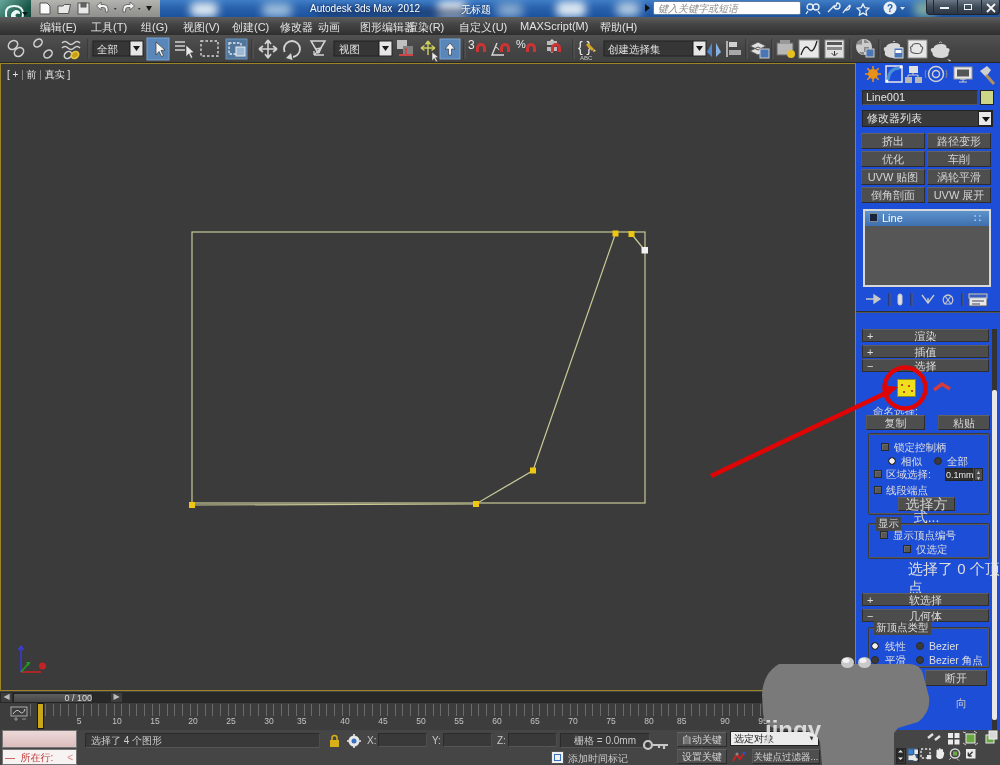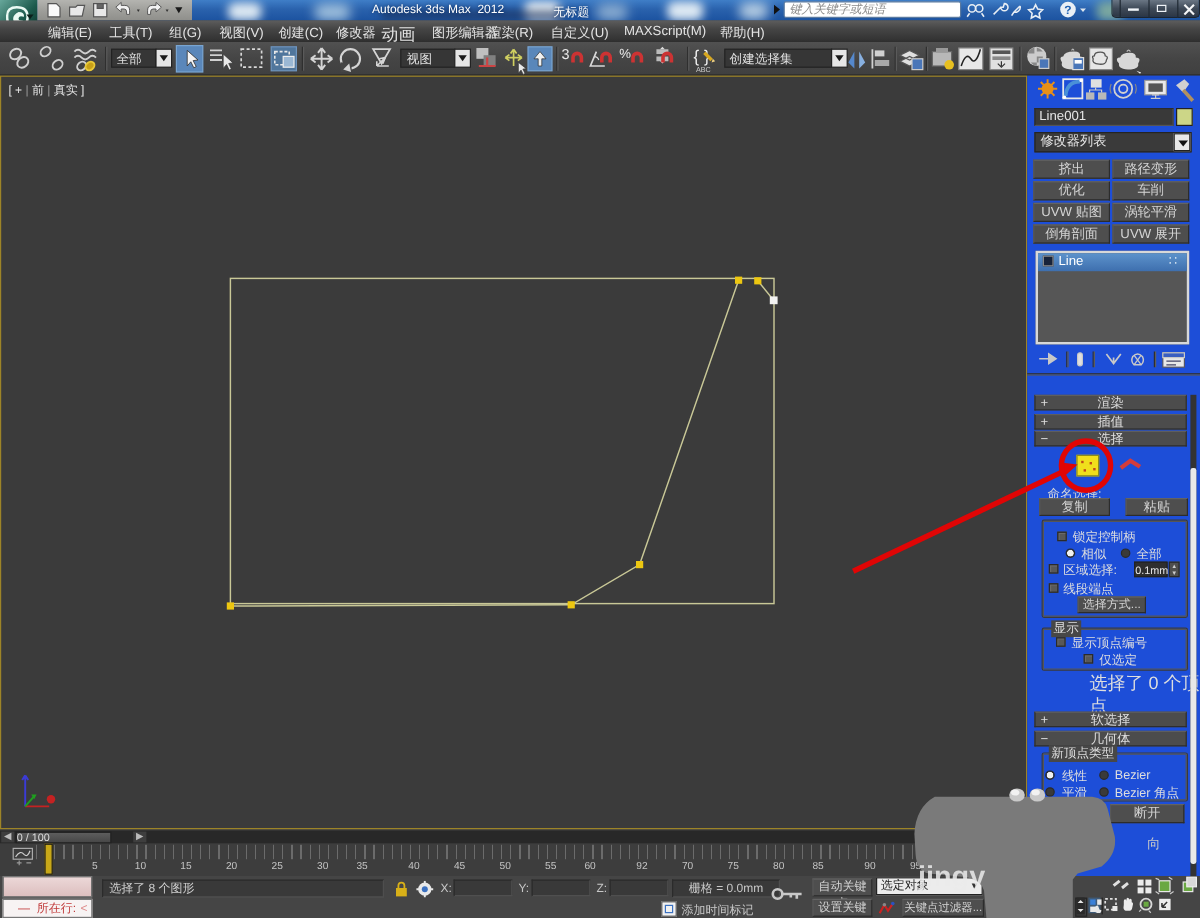--- a/index.html
+++ b/index.html
@@ -77,21 +77,21 @@
   <div class="ab" style="left:22px;top:12px;width:0;height:0;border-top:4px solid #0b1f1a;border-left:3.5px solid transparent;border-right:3.5px solid transparent"></div>
 </div>
 
 <div class="ab" id="menubar" style="left:0;top:17px;width:1000px;height:18px;background:linear-gradient(#5d5d5d,#454545 40%,#353535 85%,#2e2e2e)">
   <div class="ab" style="left:40px;top:3px;color:#e4e4e4;font-size:11px">编辑(E)</div>
   <div class="ab" style="left:91px;top:3px;color:#e4e4e4;font-size:11px">工具(T)</div>
   <div class="ab" style="left:141px;top:3px;color:#e4e4e4;font-size:11px">组(G)</div>
   <div class="ab" style="left:183px;top:3px;color:#e4e4e4;font-size:11px">视图(V)</div>
   <div class="ab" style="left:232px;top:3px;color:#e4e4e4;font-size:11px">创建(C)</div>
   <div class="ab" style="left:280px;top:3px;color:#e4e4e4;font-size:11px">修改器</div>
-  <div class="ab" style="left:318px;top:3px;color:#e4e4e4;font-size:14px">动画</div>
+  <div class="ab" style="left:318px;top:3px;color:#e4e4e4;font-size:11px">动画</div>
   <div class="ab" style="left:360px;top:3px;color:#e4e4e4;font-size:11px">图形编辑器</div>
   <div class="ab" style="left:407px;top:3px;color:#e4e4e4;font-size:11px">渲染(R)</div>
   <div class="ab" style="left:459px;top:3px;color:#e4e4e4;font-size:11px">自定义(U)</div>
   <div class="ab" style="left:520px;top:3px;color:#e4e4e4;font-size:11px">MAXScript(M)</div>
   <div class="ab" style="left:600px;top:3px;color:#e4e4e4;font-size:11px">帮助(H)</div>
 </div>
 
 <div class="ab" id="toolbar" style="left:0;top:35px;width:1000px;height:28px;background:linear-gradient(#515151,#454545 50%,#404040);border-bottom:1px solid #262626">
   <svg class="ab" style="left:0;top:0" width="1000" height="28" viewBox="0 0 1000 28">
 
@@ -349,21 +349,21 @@
   <div class="rad on ab" style="left:32px;top:394px"></div>
   <div class="ab" style="left:45px;top:392px;font-size:10.5px">相似</div>
   <div class="rad ab" style="left:78px;top:394px"></div>
   <div class="ab" style="left:91px;top:392px;font-size:10.5px">全部</div>
   <div class="cb ab" style="left:18px;top:407px"></div>
   <div class="ab" style="left:30px;top:405px;font-size:10.5px">区域选择:</div>
   <div class="ab" style="left:89px;top:405px;width:28px;height:13px;background:#2e2e2e;border:1px solid #222;color:#e8e8e8;font-size:9px;line-height:12px;text-align:center">0.1mm</div>
   <div class="ab" style="left:118px;top:405px;width:9px;height:13px;background:#4e4e4e;border:1px solid #2a2a2a;color:#ccc;font-size:5px;line-height:6px;text-align:center">▲<br>▼</div>
   <div class="cb ab" style="left:18px;top:423px"></div>
   <div class="ab" style="left:30px;top:421px;font-size:10.5px">线段端点</div>
-  <div class="btn ab" style="left:42px;top:434px;width:57px;height:14px;font-size:10px;line-height:13px">选择方式...</div>
+  <div class="btn ab" style="left:42px;top:434px;width:57px;height:14px;font-size:14px;line-height:13px">选择方式...</div>
   <div class="gbox ab" style="left:12px;top:460px;width:122px;height:36px"></div>
   <div class="ab" style="left:20px;top:454px;font-size:10.5px;background:#474747;padding:0 2px">显示</div>
   <div class="cb ab" style="left:24px;top:468px"></div>
   <div class="ab" style="left:37px;top:466px;font-size:10.5px">显示顶点编号</div>
   <div class="cb ab" style="left:47px;top:482px"></div>
   <div class="ab" style="left:60px;top:480px;font-size:10.5px">仅选定</div>
   <div class="ab" style="left:52px;top:497px;font-size:15px">选择了 0 个顶点</div>
 
   <div class="roll ab" style="left:6px;top:530px;width:127px;height:13px;line-height:12px"><span class="ab" style="left:4px">+</span>软选择</div>
   <div class="roll ab" style="left:6px;top:546px;width:127px;height:13px;line-height:12px"><span class="ab" style="left:4px">−</span>几何体</div>
@@ -379,61 +379,61 @@
   <div class="ab" style="left:73px;top:591px;font-size:10.5px">Bezier 角点</div>
   <div class="btn ab" style="left:69px;top:607px;width:62px;height:16px">断开</div>
   <div class="ab" style="left:100px;top:633px;font-size:11px;color:#c8c8c8">向</div>
 
   <div class="ab" style="left:136px;top:266px;width:5px;height:436px;background:#333"></div>
   <div class="ab" style="left:136px;top:327px;width:5px;height:330px;background:#e8e8e8;border-radius:2px"></div>
 </div>
 
 <div class="ab" id="timeslider" style="left:0;top:692px;width:856px;height:11px;background:#282828">
   <div class="ab" style="left:1px;top:1px;width:11px;height:9px;background:#3e3e3e;color:#bbb;font-size:8px;line-height:8px;text-align:center">◀</div>
-  <div class="ab" style="left:13px;top:0.5px;width:80px;height:10px;background:linear-gradient(#5e5e5e,#474747);border:1px solid #222;color:#ddd;font-size:9px;line-height:9px;text-align:left">0 / 100</div>
+  <div class="ab" style="left:13px;top:0.5px;width:80px;height:10px;background:linear-gradient(#5e5e5e,#474747);border:1px solid #222;color:#ddd;font-size:9px;line-height:9px;text-align:right">0 / 100</div>
   <div class="ab" style="left:111px;top:1px;width:11px;height:9px;background:#3e3e3e;color:#bbb;font-size:8px;line-height:8px;text-align:center">▶</div>
 </div>
 
 <div class="ab" id="trackbar" style="left:0;top:703px;width:856px;height:27px;background:#3d3d3d">
   <div class="ab" id="ticks" style="left:30px;top:1px;width:824px;height:12px;background:repeating-linear-gradient(90deg,#6b6b6b 0 1px,transparent 1px 7.6px)"></div>
   <div class="ab" id="nums" style="left:0;top:13px;width:856px;height:13px;color:#c4c4c4;font-size:8.5px">
       <span style="position:absolute;left:31px;width:20px;text-align:center;top:0">0</span>
       <span style="position:absolute;left:69px;width:20px;text-align:center;top:0">5</span>
       <span style="position:absolute;left:107px;width:20px;text-align:center;top:0">10</span>
       <span style="position:absolute;left:145px;width:20px;text-align:center;top:0">15</span>
       <span style="position:absolute;left:183px;width:20px;text-align:center;top:0">20</span>
       <span style="position:absolute;left:221px;width:20px;text-align:center;top:0">25</span>
       <span style="position:absolute;left:259px;width:20px;text-align:center;top:0">30</span>
       <span style="position:absolute;left:297px;width:20px;text-align:left;top:0">35</span>
       <span style="position:absolute;left:335px;width:20px;text-align:center;top:0">40</span>
       <span style="position:absolute;left:373px;width:20px;text-align:center;top:0">45</span>
       <span style="position:absolute;left:411px;width:20px;text-align:center;top:0">50</span>
       <span style="position:absolute;left:449px;width:20px;text-align:center;top:0">55</span>
-      <span style="position:absolute;left:487px;width:20px;text-align:left;top:0">60</span>
-      <span style="position:absolute;left:525px;width:20px;text-align:center;top:0">92</span>
+      <span style="position:absolute;left:487px;width:20px;text-align:center;top:0">60</span>
+      <span style="position:absolute;left:525px;width:20px;text-align:center;top:0">65</span>
       <span style="position:absolute;left:563px;width:20px;text-align:center;top:0">70</span>
       <span style="position:absolute;left:601px;width:20px;text-align:center;top:0">75</span>
       <span style="position:absolute;left:639px;width:20px;text-align:center;top:0">80</span>
       <span style="position:absolute;left:677px;width:20px;text-align:left;top:0">85</span>
       <span style="position:absolute;left:715px;width:20px;text-align:center;top:0">90</span>
       <span style="position:absolute;left:753px;width:20px;text-align:center;top:0">95</span>
       <span style="position:absolute;left:791px;width:20px;text-align:center;top:0">100</span>
     </div>
   <div class="ab" style="left:37px;top:0;width:7px;height:26px;background:#c8a818;border:1px solid #191919"></div>
   <svg class="ab" style="left:10px;top:2px" width="22" height="20" viewBox="0 0 22 20">
       <rect x="1" y="2" width="16" height="9" fill="none" stroke="#aaa"></rect>
       <path d="M3 9 q4 -6 7 -2 q3 3 5 -3" stroke="#ccc" fill="none"></path>
       <path d="M4 14 l4 0 M6 12 l0 4 M12 14 l4 0" stroke="#999"></path>
     </svg>
 </div>
 
 <div class="ab" id="statusbar" style="left:0;top:730px;width:1000px;height:35px;background:#454545">
   <div class="ab" style="left:2px;top:0;width:75px;height:18px;background:linear-gradient(#ecd8d8,#dcbebe);border:1px solid #777"></div>
-  <div class="ab" style="left:2px;top:19px;width:75px;height:16px;background:#f7f3f3;border:1px solid #777;color:#c03a3a;font-size:10px;line-height:15px"><span style="margin-left:12px">—&nbsp; 所在行:</span><span style="float:right;margin-right:3px;color:#d88">&lt;</span></div>
-  <div class="sunken ab" style="left:85px;top:3px;width:235px;height:15px;color:#cfcfcf;font-size:10px;line-height:14px;padding-left:5px">选择了 8 个图形</div>
+  <div class="ab" style="left:2px;top:19px;width:75px;height:16px;background:#f7f3f3;border:1px solid #777;color:#c03a3a;font-size:10px;line-height:15px"><span style="margin-left:2px">—&nbsp; 所在行:</span><span style="float:right;margin-right:3px;color:#d88">&lt;</span></div>
+  <div class="sunken ab" style="left:85px;top:3px;width:235px;height:15px;color:#cfcfcf;font-size:10px;line-height:14px;padding-left:5px">选择了 4 个图形</div>
 
   <svg class="ab" style="left:328px;top:4px" width="36" height="14" viewBox="0 0 36 14">
     <rect x="2" y="6" width="9" height="7" fill="#d8b018"></rect>
       <path d="M4 6 v-2 a2.5 2.5 0 0 1 5 0 v2" stroke="#d8b018" fill="none" stroke-width="1.5"></path>
     <circle cx="26" cy="7" r="5.5" fill="#e8e8e8"></circle>
       <circle cx="26" cy="7" r="2.5" fill="#3a70c0"></circle>
       <path d="M26 0 v3 M26 11 v3 M19 7 h3 M30 7 h3" stroke="#e8e8e8" stroke-width="1.6"></path>
   </svg>
   <div class="ab txt" style="left:367px;top:5px;font-size:10px;color:#c8c8c8">X:</div>
   <div class="sunken ab" style="left:378px;top:3px;width:49px;height:14px"></div>

